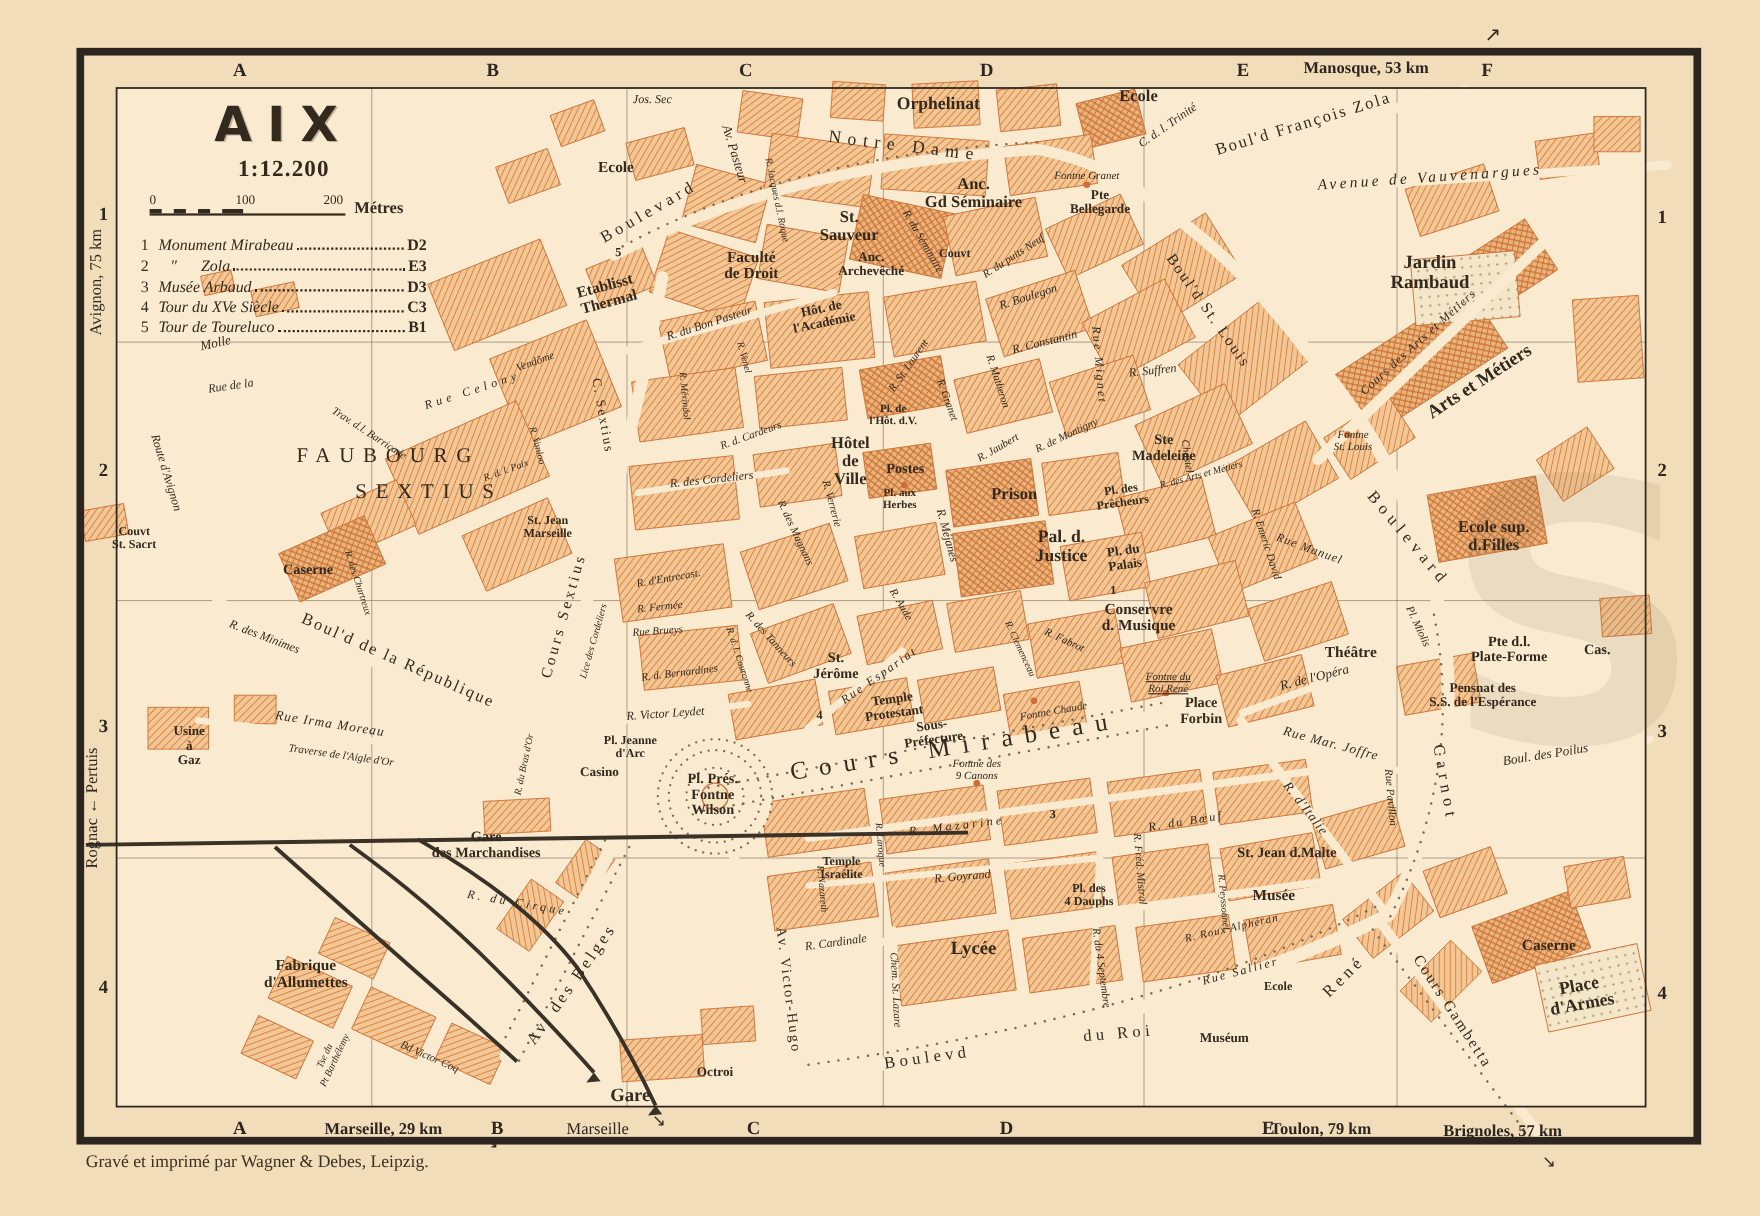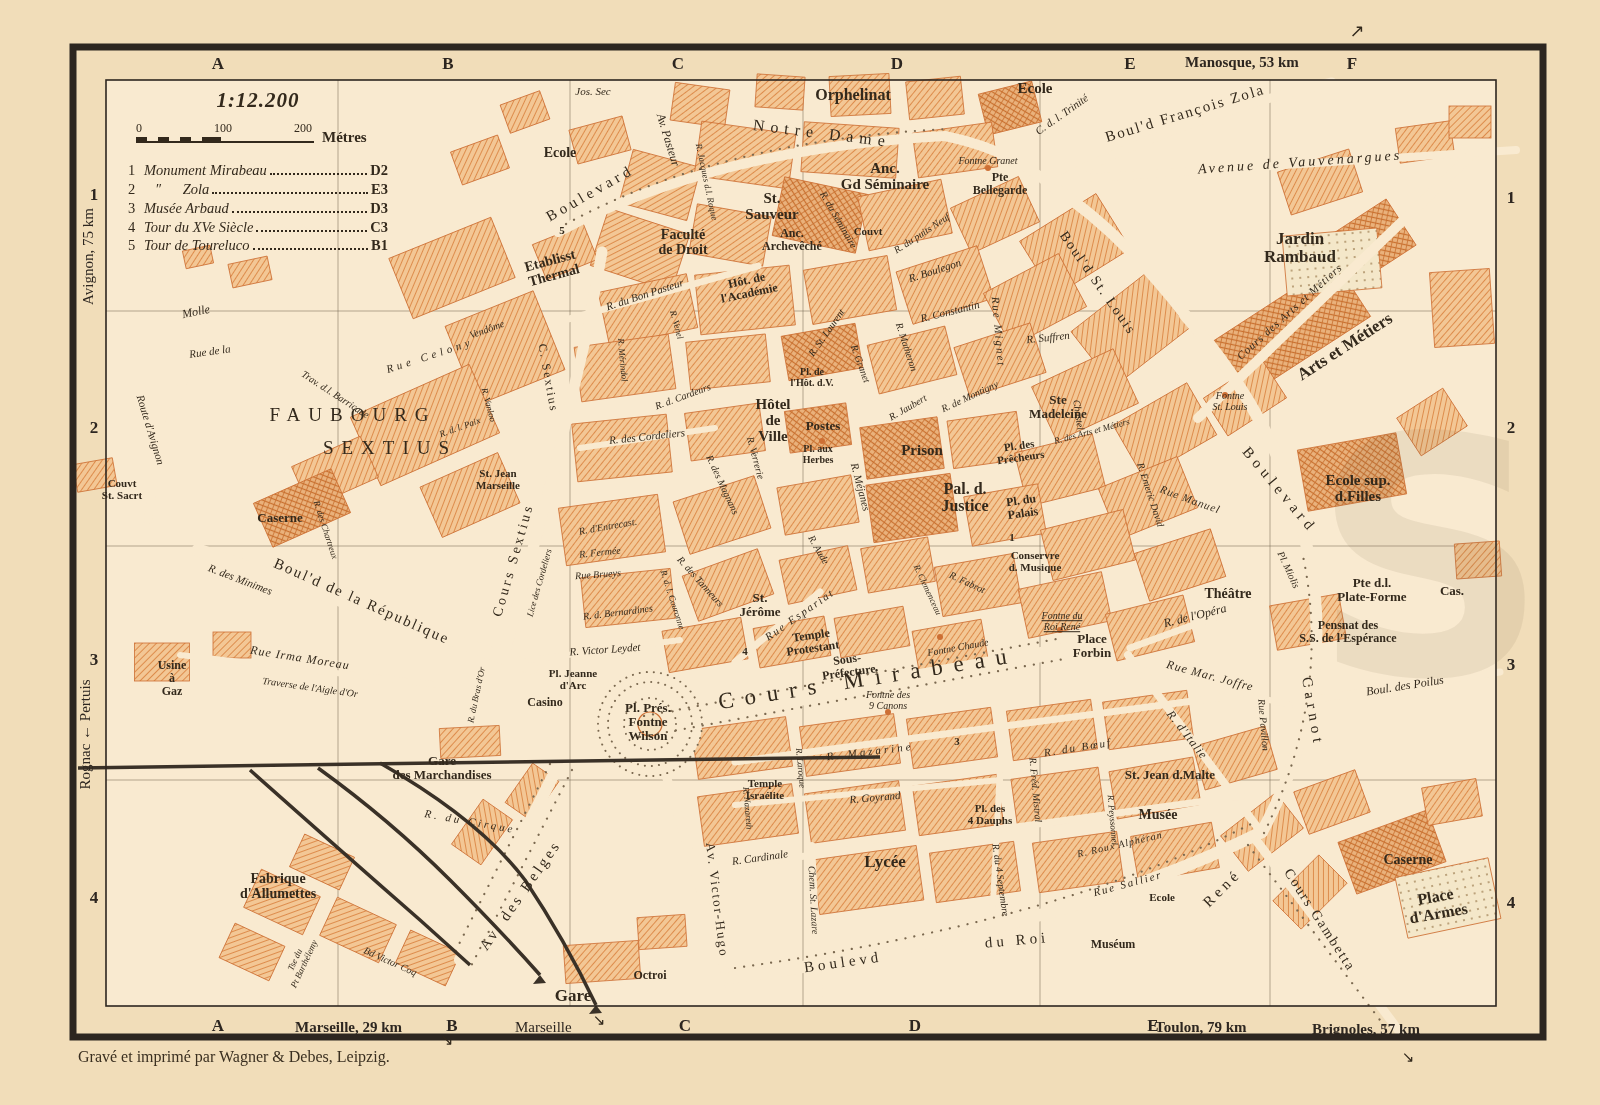--- a/index.html
+++ b/index.html
@@ -20,21 +20,21 @@
   .marker{font-weight:bold;}
   .ink{font-style:normal;}
   .gmark{position:absolute;transform:translate(-50%,-50%);font-weight:bold;
     font-size:17px;color:#2d2620;font-family:"Liberation Serif",serif;}
   .mnote{position:absolute;color:#2d2620;font-size:15px;white-space:nowrap;}
   .rot{transform:rotate(-90deg);transform-origin:center;}
   
   #title-block{position:absolute;left:128px;top:88px;width:260px;z-index:4;text-align:center;color:#33291c;}
   #map-title{font-family:"DejaVu Sans",sans-serif;font-weight:bold;font-size:44px;
     letter-spacing:14px;margin:0 0 2px 0;text-shadow:1.5px 1.5px 0 rgba(51,41,28,.3);}
-  #map-ratio{font-size:21px;font-weight:bold;letter-spacing:1px;font-style:italic;}
+  #map-ratio{font-size:21px;font-weight:bold;letter-spacing:1px;}
   #scalebar{position:relative;margin:10px 8px 0 8px;height:22px;text-align:left;}
   #scalebar .ticks{position:absolute;top:0;left:0;width:178px;font-size:12px;}
   #scalebar .ticks span{position:absolute;top:-2px;}
   #sb-bar{position:absolute;top:13px;left:0;width:178px;height:5px;border-bottom:2px solid #33291c;}
   #sb-bar i{position:absolute;top:1px;height:4px;background:#33291c;}
   #sb-unit{position:absolute;left:186px;top:6px;font-size:15px;font-weight:bold;}
   #legend{margin-top:16px;text-align:left;font-size:14.5px;}
   .legend-row{display:flex;align-items:baseline;line-height:1.3;}
   .lg-num{width:16px;flex:none;}
   .lg-name{font-style:italic;white-space:pre;}
@@ -340,21 +340,21 @@
       <div class="lbl street" style="left: 908px; top: 408px; font-size: 10px; --r: -30deg;">R. Jaubert</div>
       <div class="lbl place" style="left: 1020px; top: 452px; font-size: 11px; --r: -8deg;">Pl. des
 Prêcheurs</div>
       <div class="lbl street" style="left: 1092px; top: 432px; font-size: 9px; --r: -15deg;">R. des Arts et Métiers</div>
       <div class="lbl street" style="left: 1078px; top: 415px; font-size: 10px; --r: 82deg;">Chastel</div>
       <div class="lbl place" style="left: 922px; top: 450px; font-size: 15px; --r: 0deg;">Prison</div>
       <div class="lbl place" style="left: 965px; top: 497px; font-size: 16px; --r: 0deg;">Pal. d.
 Justice</div>
       <div class="lbl place" style="left: 1022px; top: 507px; font-size: 12px; --r: -8deg;">Pl. du
 Palais</div>
-      <div class="lbl place" style="left: 1035px; top: 562px; font-size: 11px; --r: 0deg;">Conservre
+      <div class="lbl place" style="left: 1035px; top: 562px; font-size: 14px; --r: 0deg;">Conservre
 d. Musique</div>
       <div class="lbl place" style="left: 757px; top: 420px; font-size: 15px; margin-left: 16px; --r: 0deg;">Hôtel
 de
 Ville</div>
       <div class="lbl place" style="left: 812px; top: 378px; font-size: 10px; --r: 0deg;">Pl. de
 l'Hôt. d.V.</div>
       <div class="lbl place" style="left: 823px; top: 426px; font-size: 13px; --r: 0deg;">Postes</div>
       <div class="lbl place" style="left: 818px; top: 455px; font-size: 10px; --r: 0deg;">Pl. aux
 Herbes</div>
       <div class="lbl street" style="left: 860px; top: 487px; font-size: 11px; --r: 75deg;">R. Méjanes</div>
@@ -465,20 +465,21 @@
       <div class="lbl marker" style="left: 957px; top: 742px; font-size: 11px; --r: 0deg;">3</div>
       <div class="lbl marker" style="left: 745px; top: 652px; font-size: 11px; --r: 0deg;">4</div>
       <div class="lbl marker" style="left: 562px; top: 231px; font-size: 11px; --r: 0deg;">5</div>
       <div class="lbl ink" style="left: 1357px; top: 32px; font-size: 18px; --r: 0deg;">↗</div>
       <div class="lbl ink" style="left: 447px; top: 1040px; font-size: 15px; --r: 0deg;">↘</div>
       <div class="lbl ink" style="left: 599px; top: 1020px; font-size: 15px; --r: 0deg;">↘</div>
       <div class="lbl ink" style="left: 1408px; top: 1057px; font-size: 15px; --r: 0deg;">↘</div>
     </div>
 
   <div id="title-block">
+    <h1 id="map-title">AIX</h1>
     <div id="map-ratio">1:12.200</div>
     <div id="scalebar">
       <div class="ticks">
         <span style="left:0">0</span>
         <span style="left:78px">100</span>
         <span style="left:158px">200</span>
       </div>
       <div id="sb-bar">
         <i style="left:0;width:11px"></i>
           <i style="left:22px;width:11px"></i>

